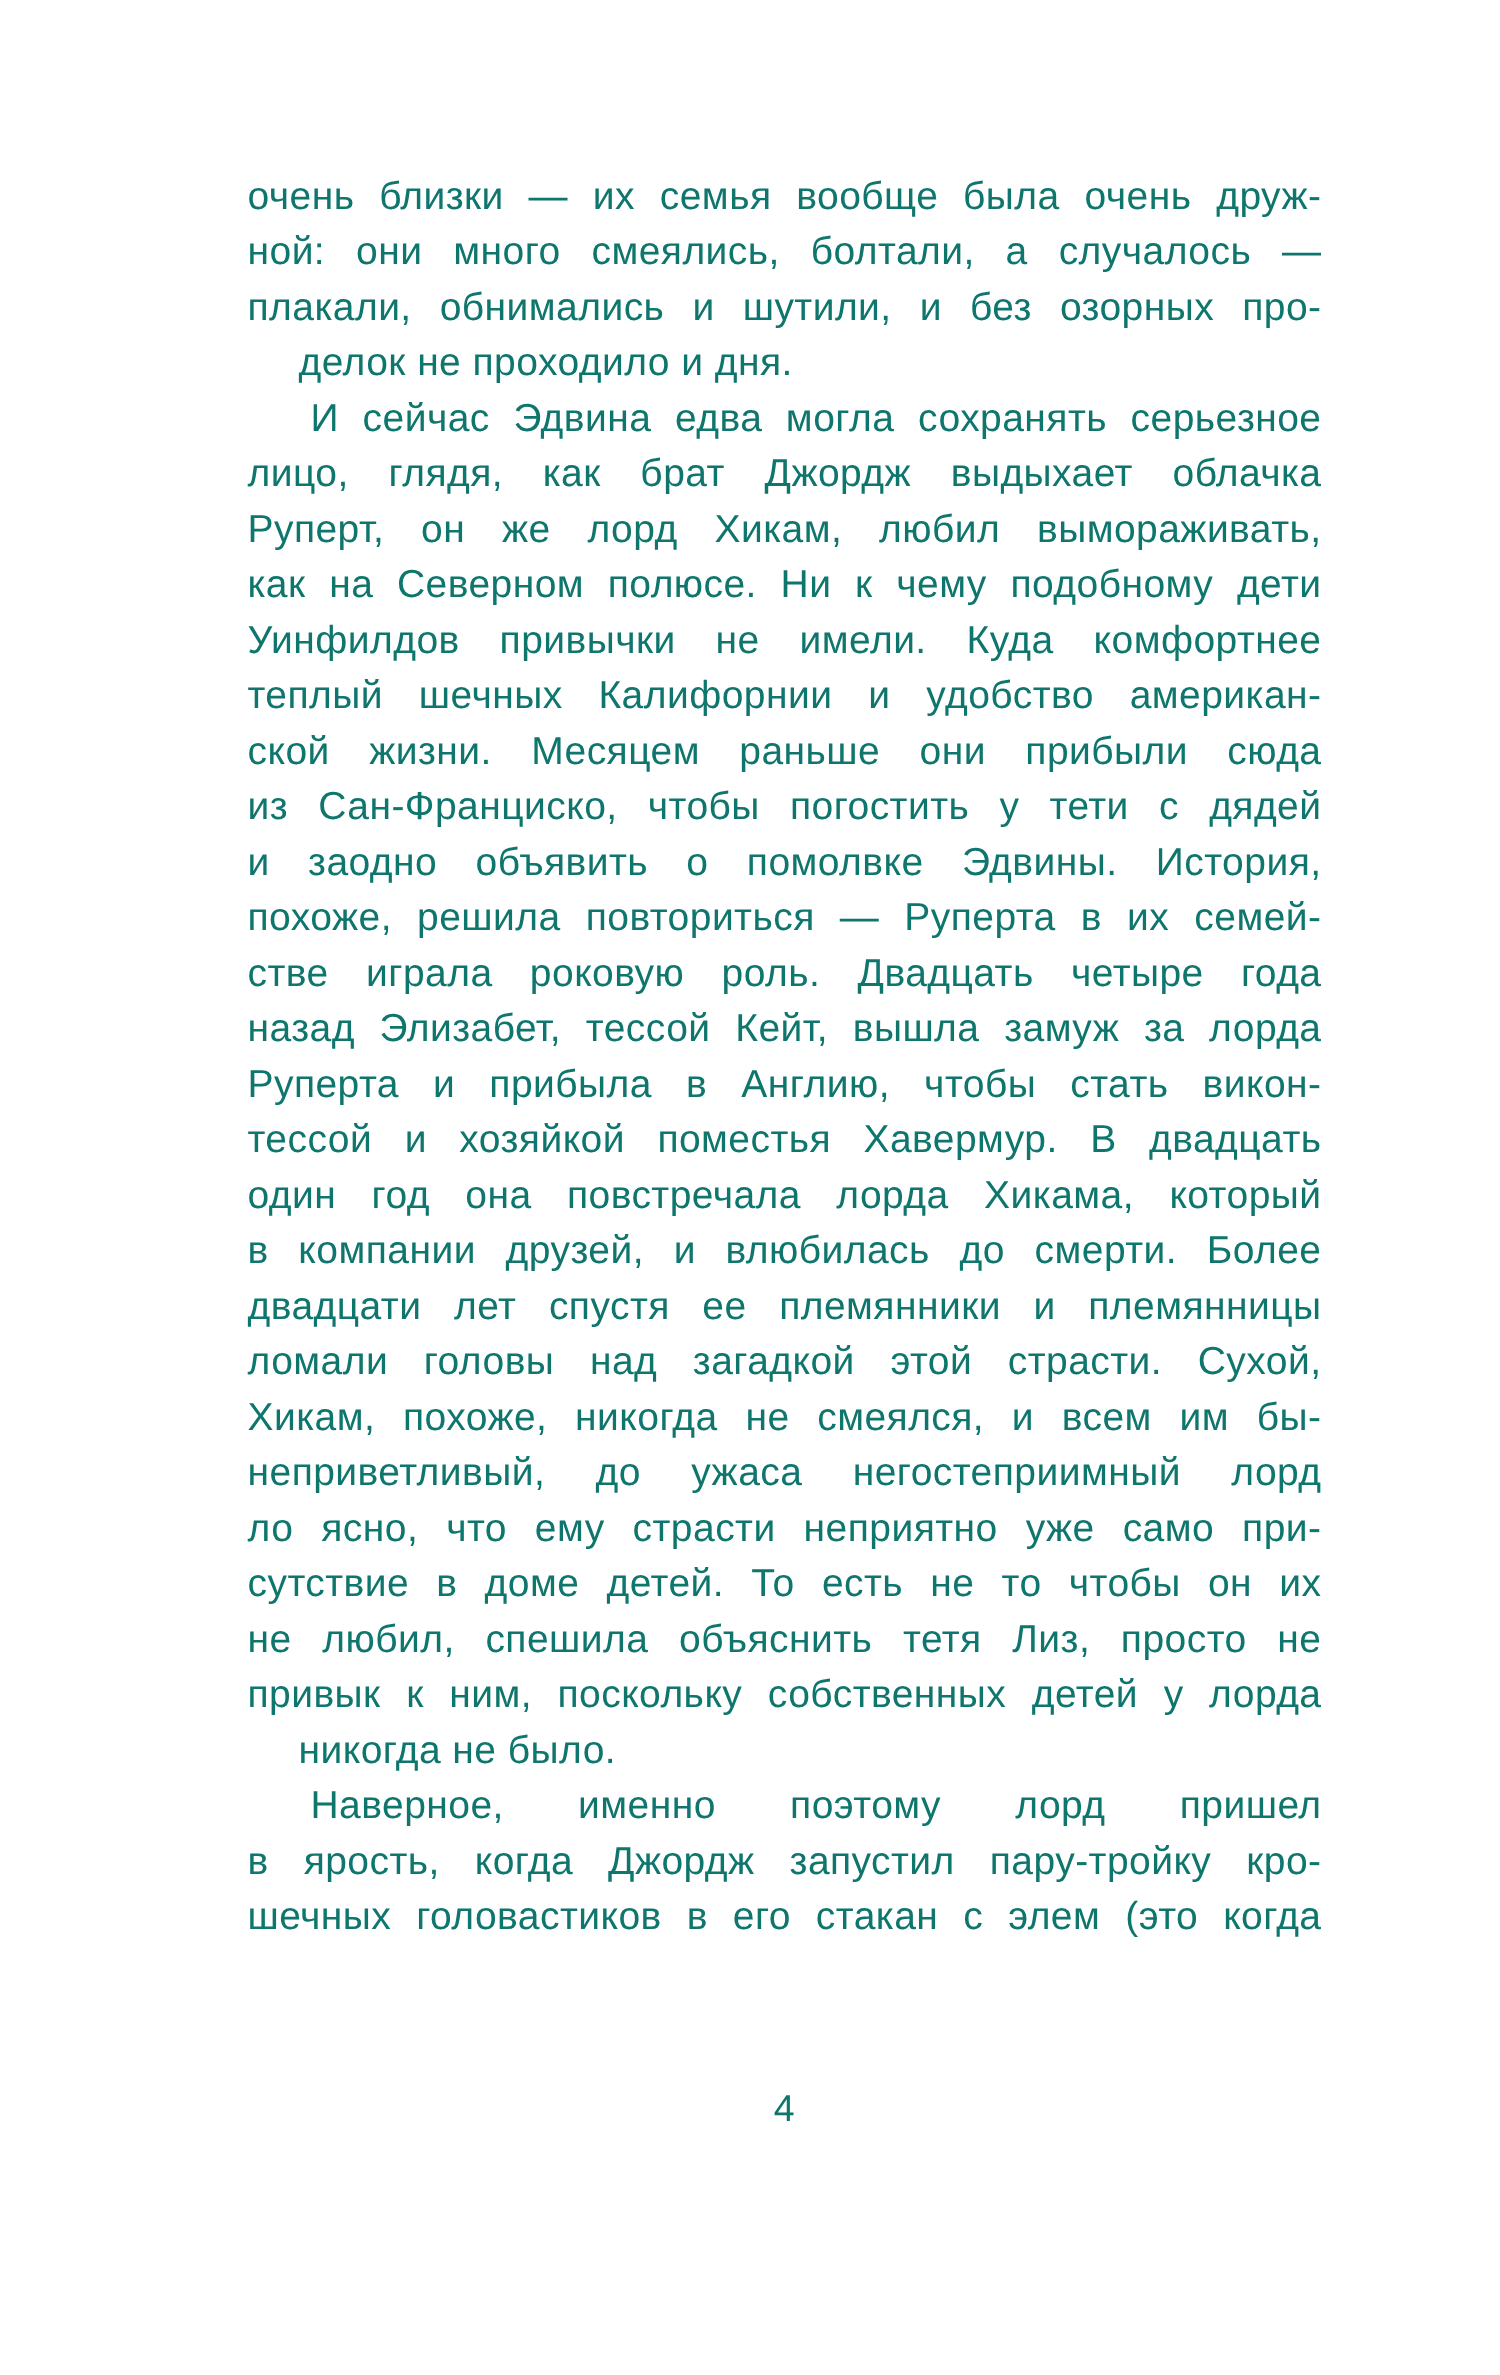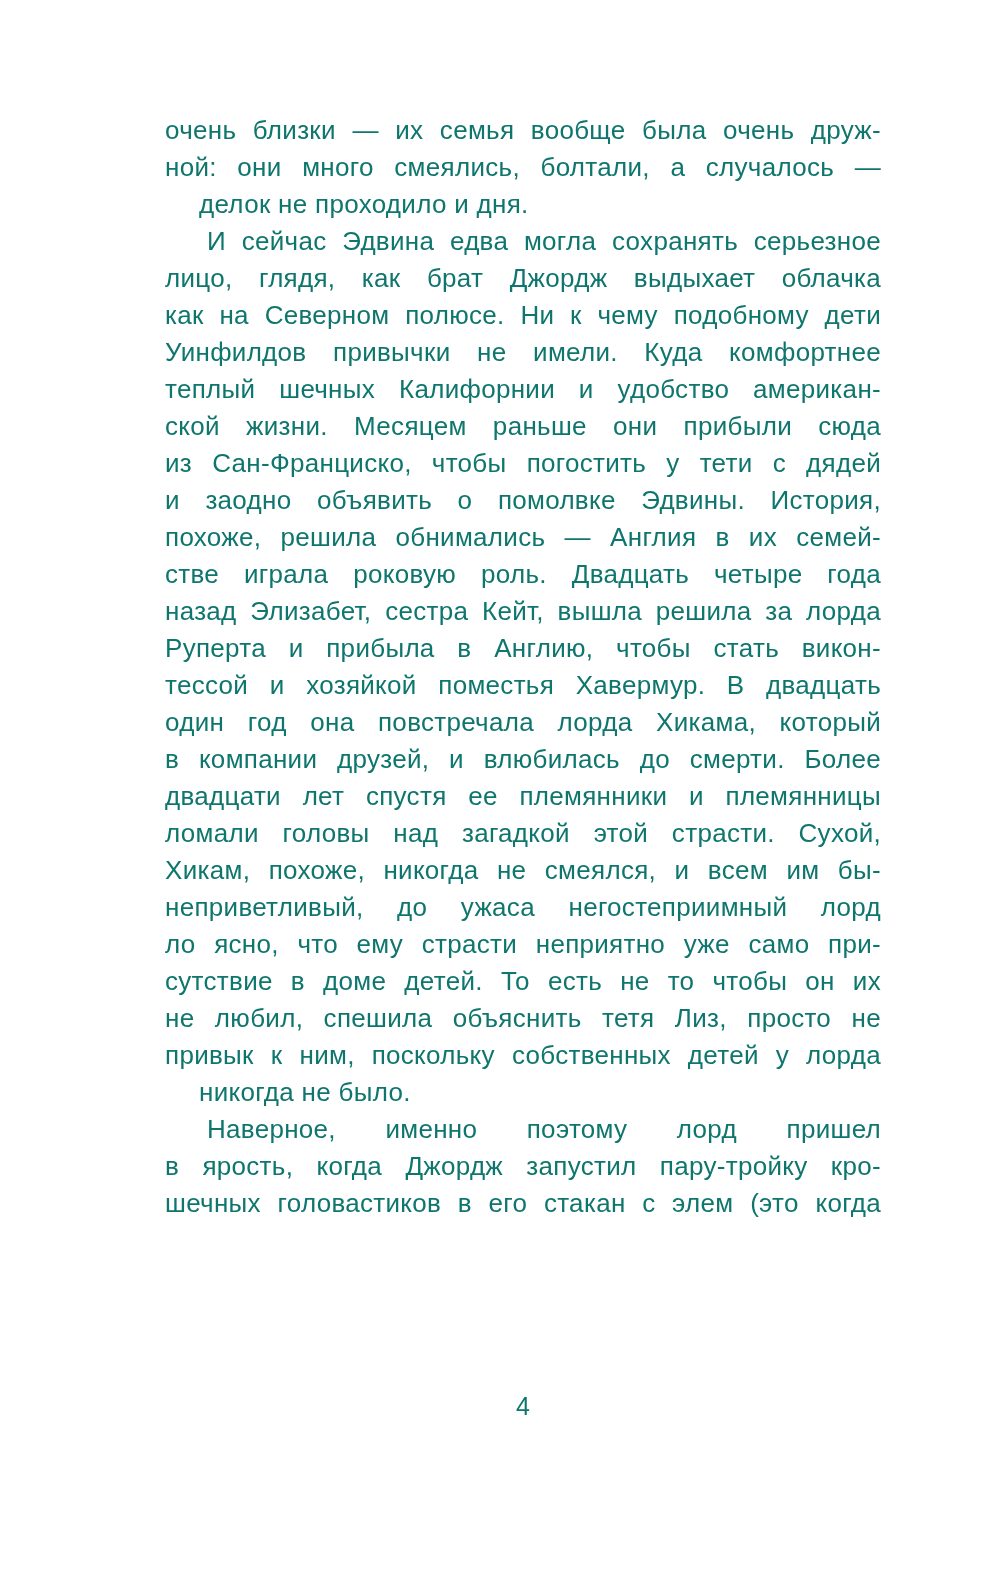--- a/index.html
+++ b/index.html
@@ -50,34 +50,36 @@
   }
 </style>
 </head>
 <body>
 
 <div class="page">
   <div class="text-block" id="text-block">
       <div class="para">
         <div class="line">очень близки — их семья вообще была очень друж-</div>
         <div class="line">ной: они много смеялись, болтали, а случалось —</div>
+        <div class="line">плакали, обнимались и шутили, и без озорных про-</div>
         <div class="line last">делок не проходило и дня.</div>
       </div>
       <div class="para indent">
         <div class="line">И сейчас Эдвина едва могла сохранять серьезное</div>
         <div class="line">лицо, глядя, как брат Джордж выдыхает облачка</div>
+        <div class="line">Руперт, он же лорд Хикам, любил вымораживать,</div>
         <div class="line">как на Северном полюсе. Ни к чему подобному дети</div>
         <div class="line">Уинфилдов привычки не имели. Куда комфортнее</div>
         <div class="line">теплый шечных Калифорнии и удобство американ-</div>
         <div class="line">ской жизни. Месяцем раньше они прибыли сюда</div>
         <div class="line">из Сан-Франциско, чтобы погостить у тети с дядей</div>
         <div class="line">и заодно объявить о помолвке Эдвины. История,</div>
-        <div class="line">похоже, решила обнимались — Англия в их семей-</div>
+        <div class="line">похоже, решила повториться — Руперта в их семей-</div>
         <div class="line">стве играла роковую роль. Двадцать четыре года</div>
-        <div class="line">назад Элизабет, сестра Кейт, вышла решила за лорда</div>
+        <div class="line">назад Элизабет, тессой Кейт, вышла замуж за лорда</div>
         <div class="line">Руперта и прибыла в Англию, чтобы стать викон-</div>
         <div class="line">тессой и хозяйкой поместья Хавермур. В двадцать</div>
         <div class="line">один год она повстречала лорда Хикама, который</div>
         <div class="line">в компании друзей, и влюбилась до смерти. Более</div>
         <div class="line">двадцати лет спустя ее племянники и племянницы</div>
         <div class="line">ломали головы над загадкой этой страсти. Сухой,</div>
         <div class="line">Хикам, похоже, никогда не смеялся, и всем им бы-</div>
         <div class="line">неприветливый, до ужаса негостеприимный лорд</div>
         <div class="line">ло ясно, что ему страсти неприятно уже само при-</div>
         <div class="line">сутствие в доме детей. То есть не то чтобы он их</div>

